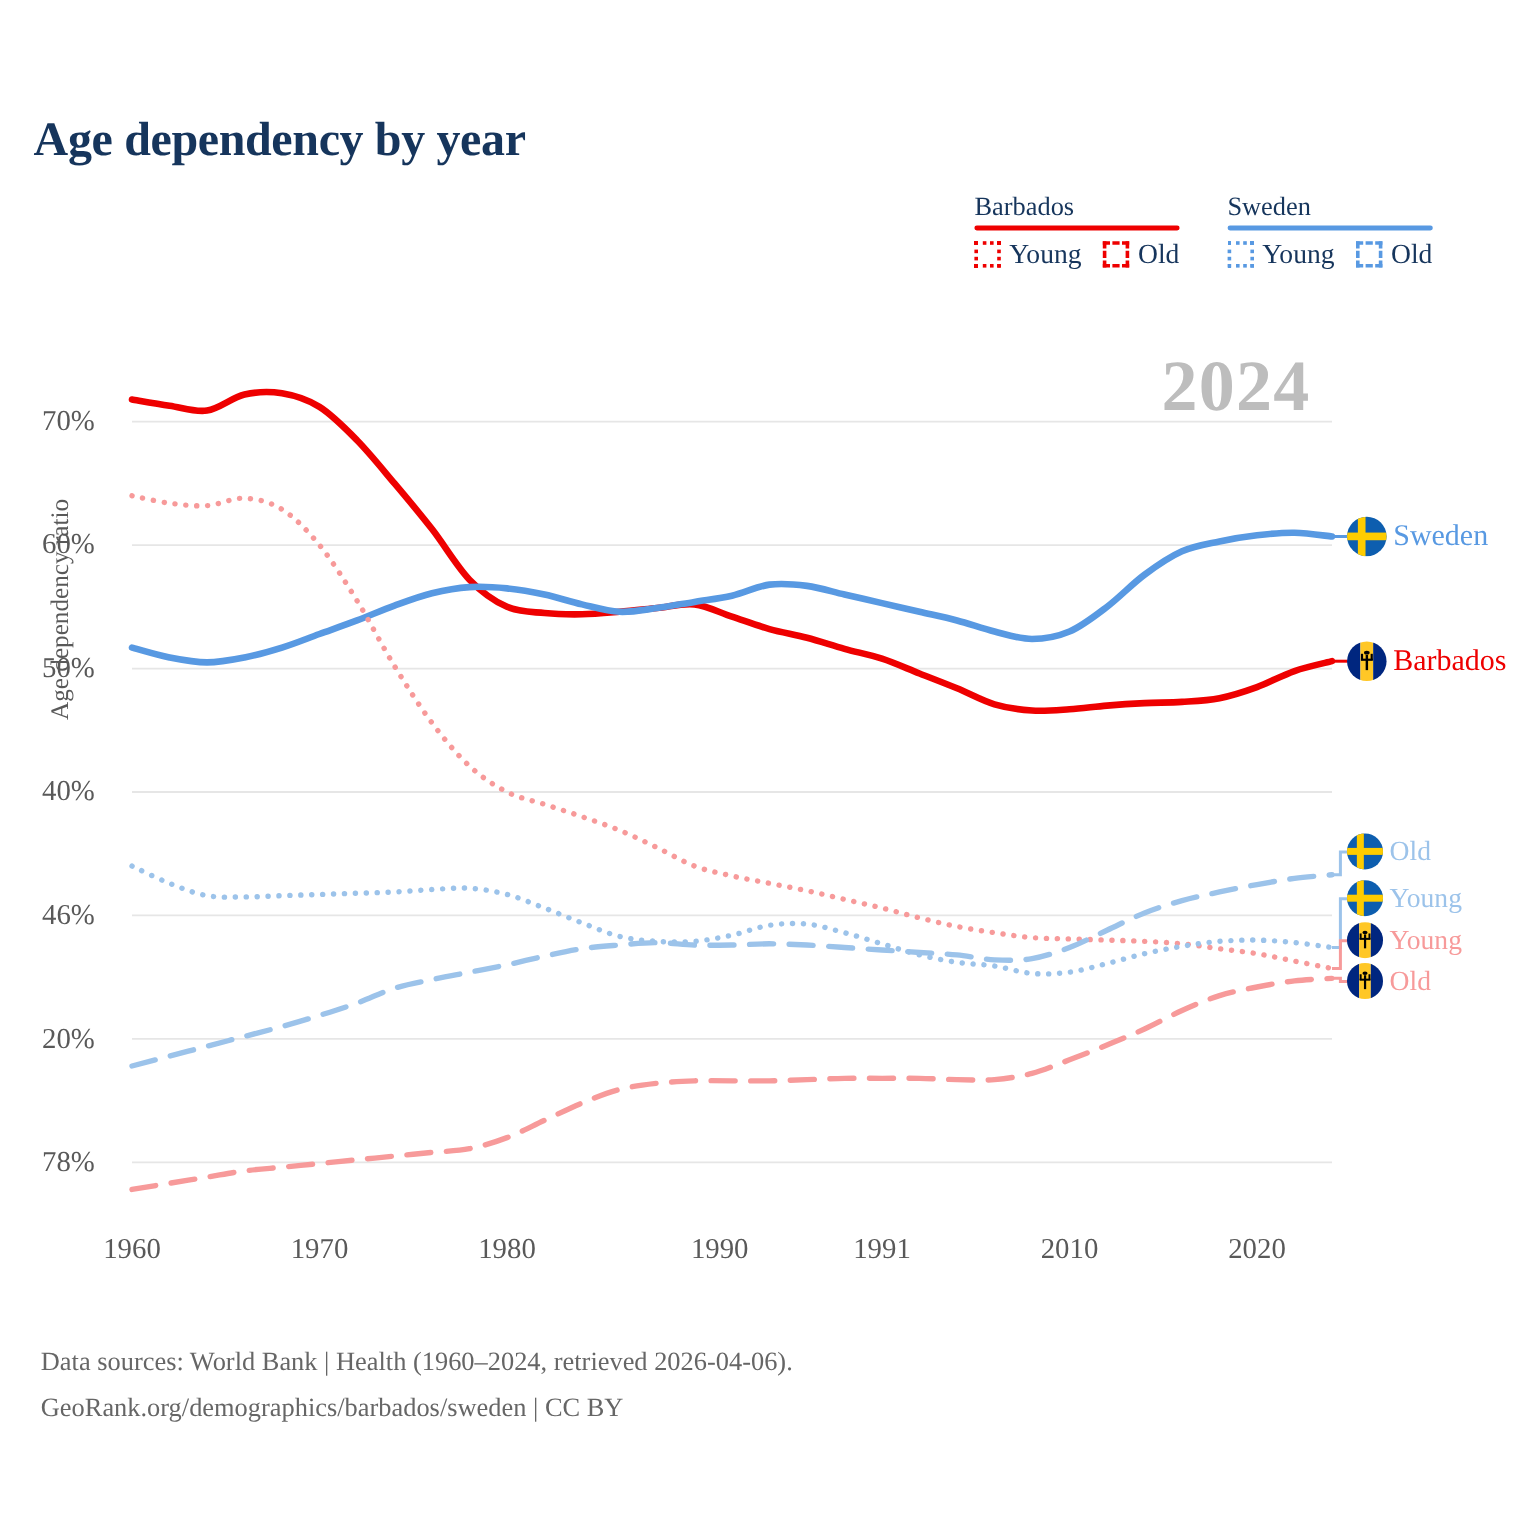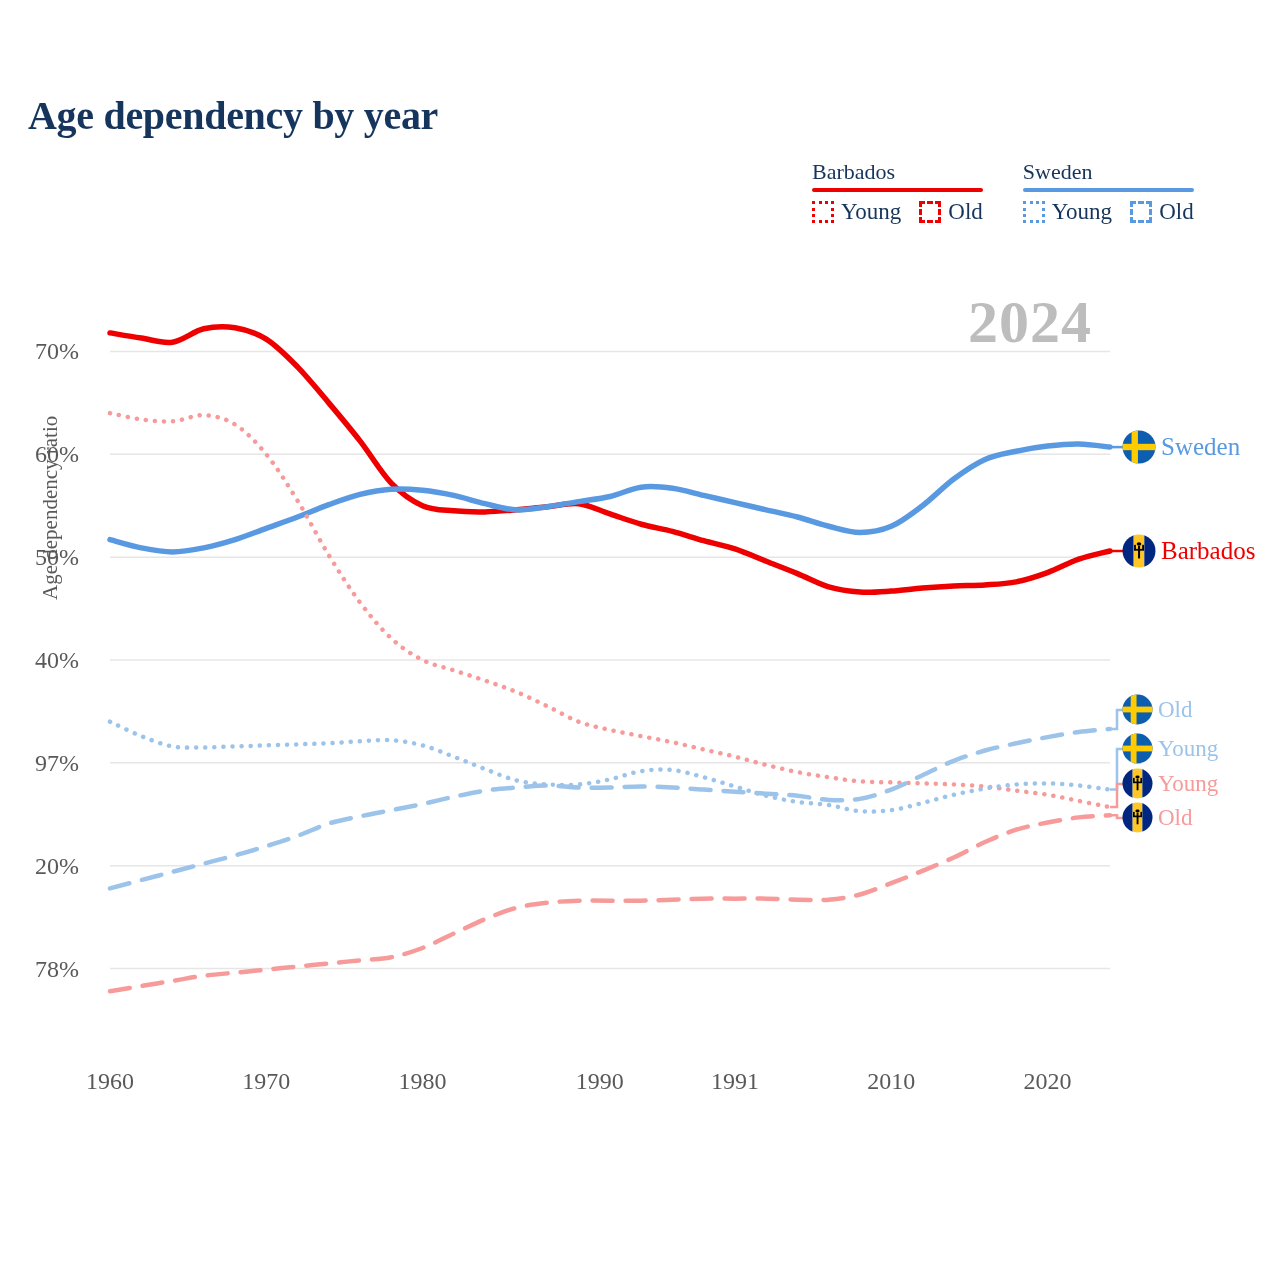--- a/index.html
+++ b/index.html
@@ -87,21 +87,21 @@
     color:#595959;
     transform:translateY(-13px);
     left:-94px;
   }
   .xtick{
     position:absolute;
     text-align:center;
     width:90px;
     font-size:24px;
     color:#595959;
-    top:768px;
+    top:728px;
     transform:translateX(-45px);
   }
 
   
   .callout{
     position:absolute;
     display:flex;
     align-items:center;
     gap:5px;
     white-space:nowrap;
@@ -181,21 +181,21 @@
         <path d="M 1000 147.1 L 1007 147.1 L 1007 147.1 L 1013 147.1" fill="none" stroke="#5899e2" stroke-width="2.5"></path>
         <path d="M 1000 251.0 L 1007 251.0 L 1007 251.0 L 1013 251.0" fill="none" stroke="#ee0000" stroke-width="2.5"></path>
         <path d="M 1000 428.9 L 1007 428.9 L 1007 410.0 L 1013 410.0" fill="none" stroke="#9cc3ea" stroke-width="2.5"></path>
         <path d="M 1000 489.6 L 1007 489.6 L 1007 449.0 L 1013 449.0" fill="none" stroke="#9cc3ea" stroke-width="2.5"></path>
         <path d="M 1000 507.1 L 1007 507.1 L 1007 484.0 L 1013 484.0" fill="none" stroke="#f79a9a" stroke-width="2.5"></path>
         <path d="M 1000 515.3 L 1007 515.3 L 1007 518.0 L 1013 518.0" fill="none" stroke="#f79a9a" stroke-width="2.5"></path>
       </svg>
     <div id="ytick-layer">
         <div class="ytick" style="top: 668.571px;">78%</div>
         <div class="ytick" style="top: 565.714px;">20%</div>
-        <div class="ytick" style="top: 462.857px;">97%</div>
+        <div class="ytick" style="top: 462.857px;">46%</div>
         <div class="ytick" style="top: 360px;">40%</div>
         <div class="ytick" style="top: 257.143px;">50%</div>
         <div class="ytick" style="top: 154.286px;">60%</div>
         <div class="ytick" style="top: 51.4286px;">70%</div>
       </div>
     <div id="xtick-layer">
         <div class="xtick" style="left: 0px;">1960</div>
         <div class="xtick" style="left: 156.25px;">1970</div>
         <div class="xtick" style="left: 312.5px; text-align: center;">1980</div>
         <div class="xtick" style="left: 468.75px; text-align: right;">1990</div>
@@ -312,14 +312,18 @@
                 <rect x="19" y="10.2" width="1.7" height="5"></rect>
                 <rect x="11.4" y="14" width="9.3" height="1.7"></rect>
                 <ellipse cx="16" cy="9.3" rx="2.2" ry="1.5"></ellipse>
               </g>
             </g>
           </svg></span>
         <span class="ctext" style="color:#f79a9a">Old</span>
       </div>
     </div>
 
+  <div class="footer">
+    <div>Data sources: World Bank | Health (1960–2024, retrieved 2026-04-06).</div>
+    <div>GeoRank.org/demographics/barbados/sweden | CC BY</div>
+  </div>
 
 </div>
 
 </body></html>

